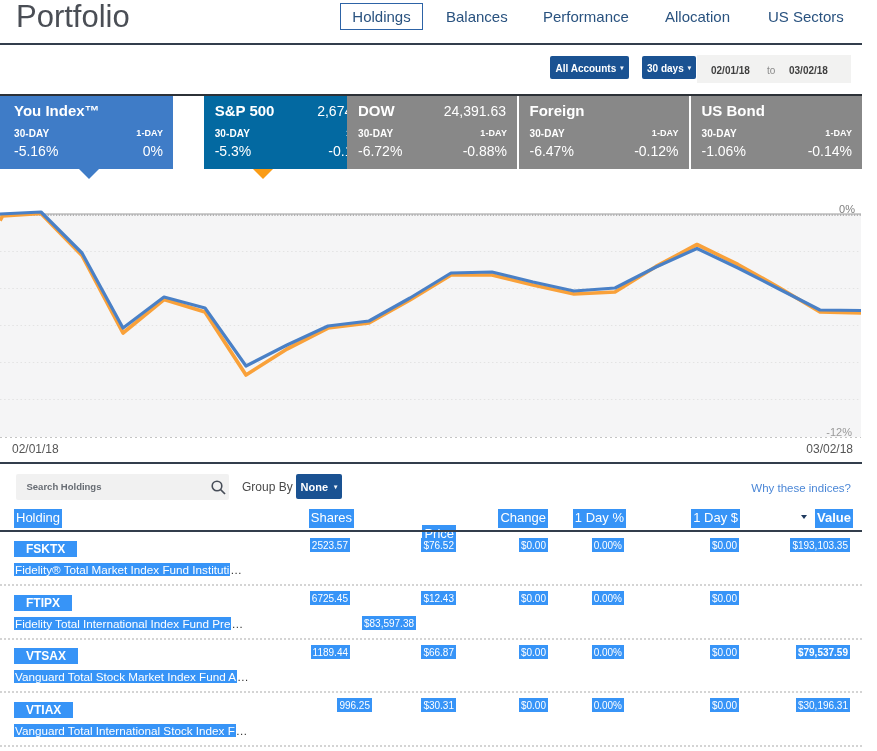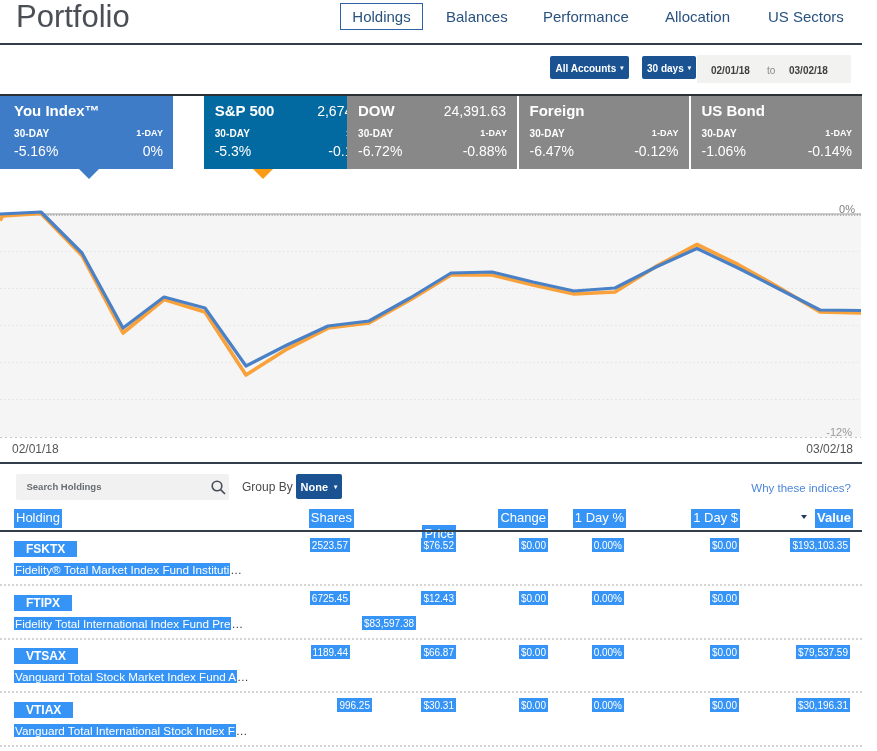--- a/index.html
+++ b/index.html
@@ -160,21 +160,21 @@
   <div class="abs num" style="top:591.5px; left:0; width:778px; text-align:center;margin-top:25px;"><span class="hl">$83,597.38</span></div>
   <div class="abs sub" style="left:14px; top:616.5px;"><span class="hl">Fidelity Total International Index Fund Pre</span><span style="color:#333;">…</span></div>
   <div class="abs dots" style="top:637.5px;"></div>
 
   <div class="abs" style="left:14px; top:646px;"><span class="hl ticker">VTSAX</span></div>
   <div class="abs num" style="top:645px; left:0; width:350px; text-align:right;"><span class="hl">1189.44</span></div>
   <div class="abs num" style="top:645px; left:0; width:456px; text-align:right;"><span class="hl">$66.87</span></div>
   <div class="abs num" style="top:645px; left:0; width:548px; text-align:right;"><span class="hl">$0.00</span></div>
   <div class="abs num" style="top:645px; left:0; width:624px; text-align:right;"><span class="hl">0.00%</span></div>
   <div class="abs num" style="top:645px; left:0; width:739px; text-align:right;"><span class="hl">$0.00</span></div>
-  <div class="abs num" style="top:645px; left:0; width:850px; text-align:right;"><span class="hl">$79,537.59</span></div>
+  <div class="abs num" style="top:645px; left:0; width:850px; text-align:right;font-weight:bold;"><span class="hl">$79,537.59</span></div>
   <div class="abs sub" style="left:14px; top:670px;"><span class="hl">Vanguard Total Stock Market Index Fund A</span><span style="color:#333;">…</span></div>
   <div class="abs dots" style="top:691px;"></div>
 
   <div class="abs" style="left:14px; top:699.5px;"><span class="hl ticker">VTIAX</span></div>
   <div class="abs num" style="top:698.5px; left:0; width:372px; text-align:right;"><span class="hl">996.25</span></div>
   <div class="abs num" style="top:698.5px; left:0; width:456px; text-align:right;"><span class="hl">$30.31</span></div>
   <div class="abs num" style="top:698.5px; left:0; width:548px; text-align:right;"><span class="hl">$0.00</span></div>
   <div class="abs num" style="top:698.5px; left:0; width:624px; text-align:right;"><span class="hl">0.00%</span></div>
   <div class="abs num" style="top:698.5px; left:0; width:739px; text-align:right;"><span class="hl">$0.00</span></div>
   <div class="abs num" style="top:698.5px; left:0; width:850px; text-align:right;"><span class="hl">$30,196.31</span></div>

